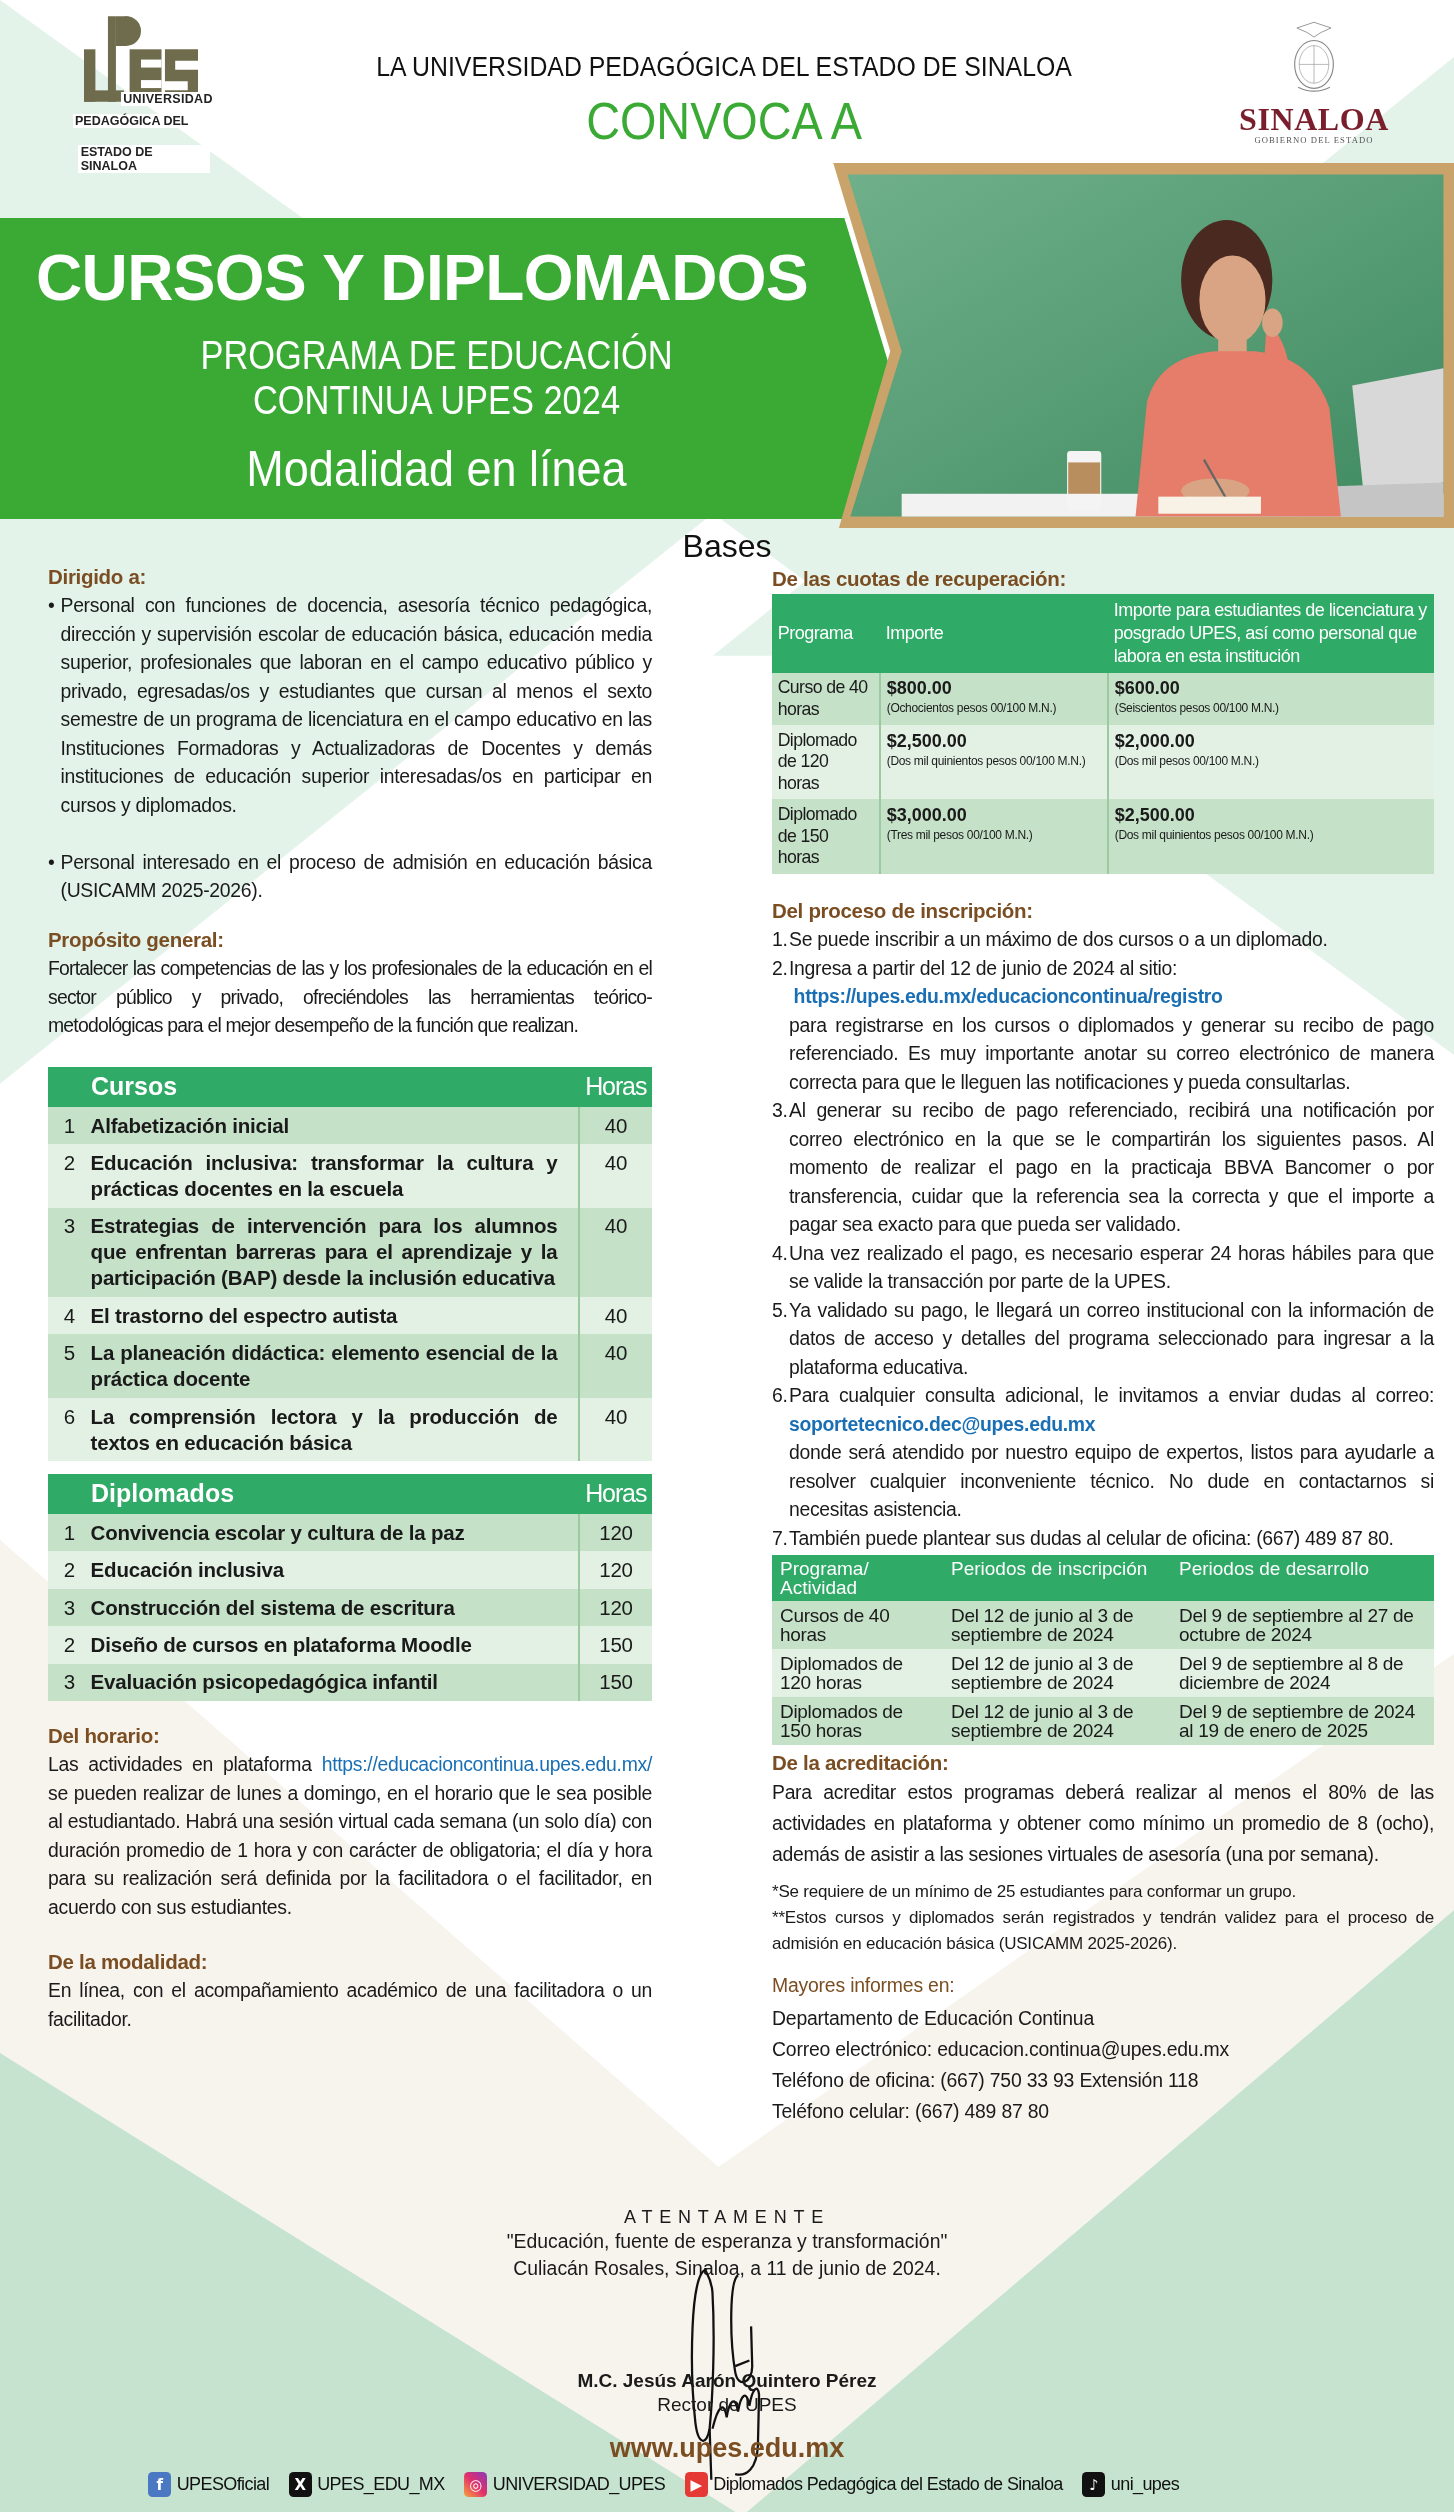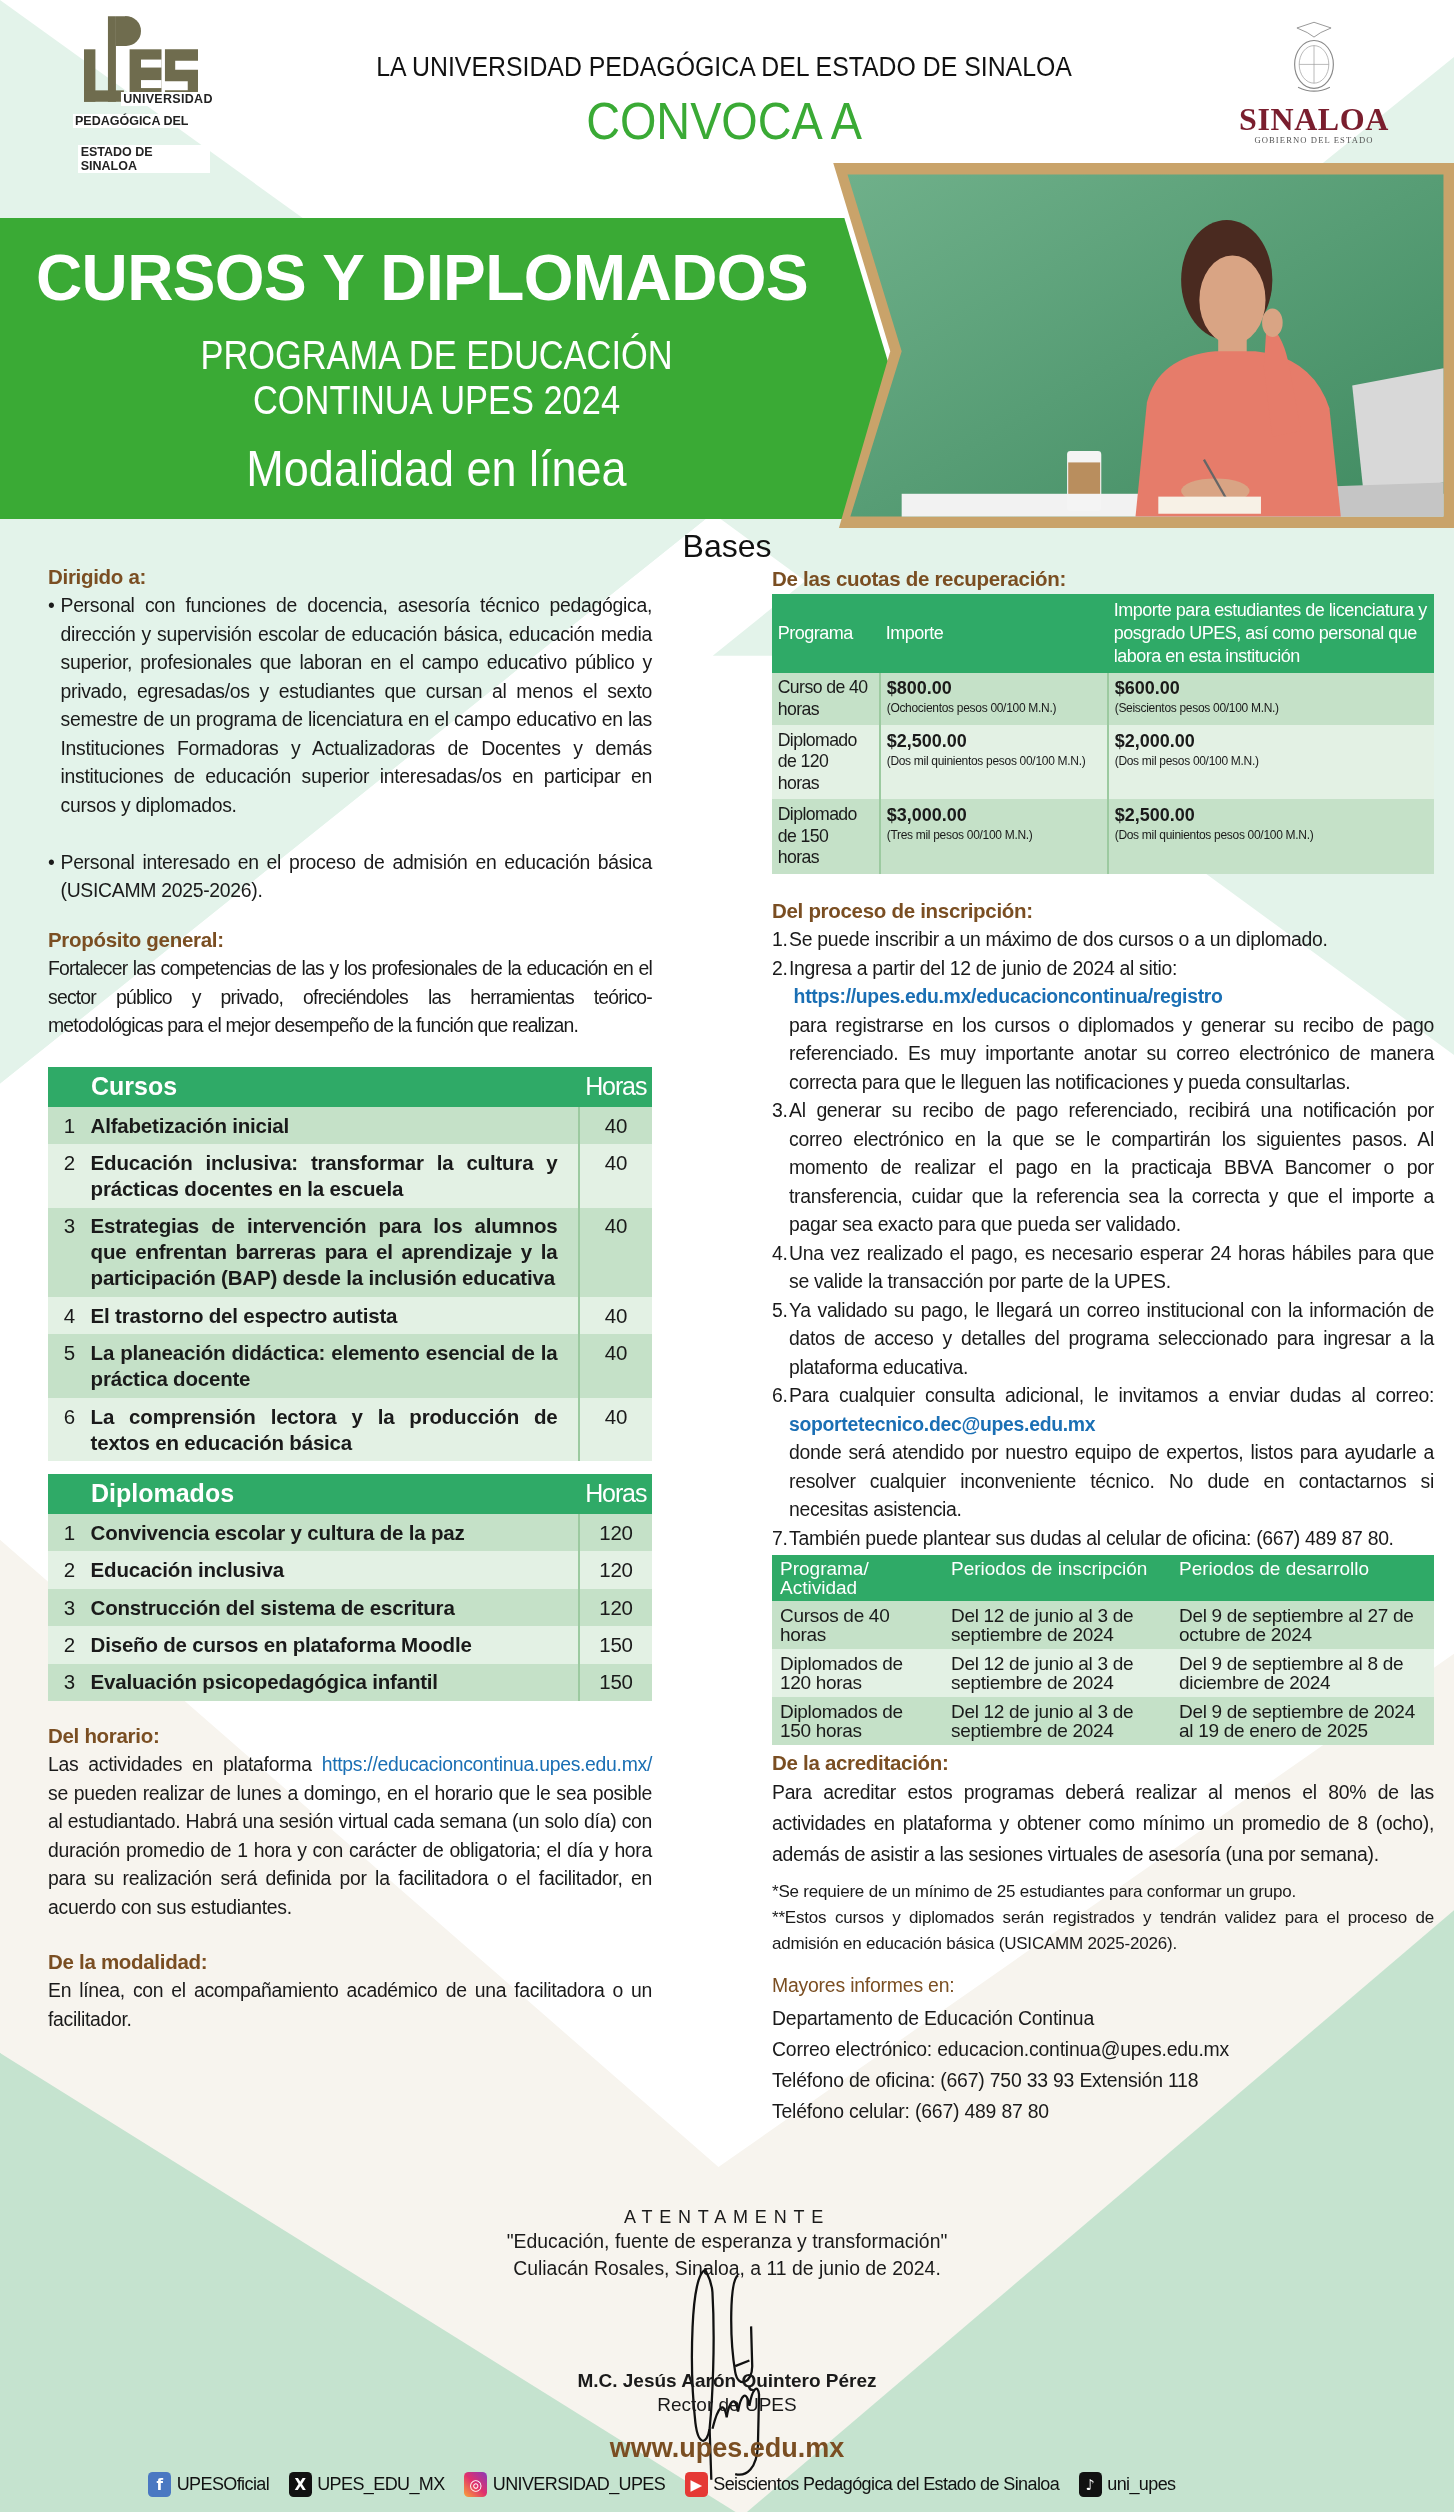--- a/index.html
+++ b/index.html
@@ -453,20 +453,20 @@
     <div class="item">
       <span class="ic ic-x">X</span>
       <span>UPES_EDU_MX</span>
     </div>
     <div class="item">
       <span class="ic ic-ig">◎</span>
       <span>UNIVERSIDAD_UPES</span>
     </div>
     <div class="item">
       <span class="ic ic-yt">▶</span>
-      <span>Seiscientos Pedagógica del Estado de Sinaloa</span>
+      <span>Diplomados Pedagógica del Estado de Sinaloa</span>
     </div>
     <div class="item">
       <span class="ic ic-tt">♪</span>
       <span>uni_upes</span>
     </div>
   </div>
 
 
 </body></html>

